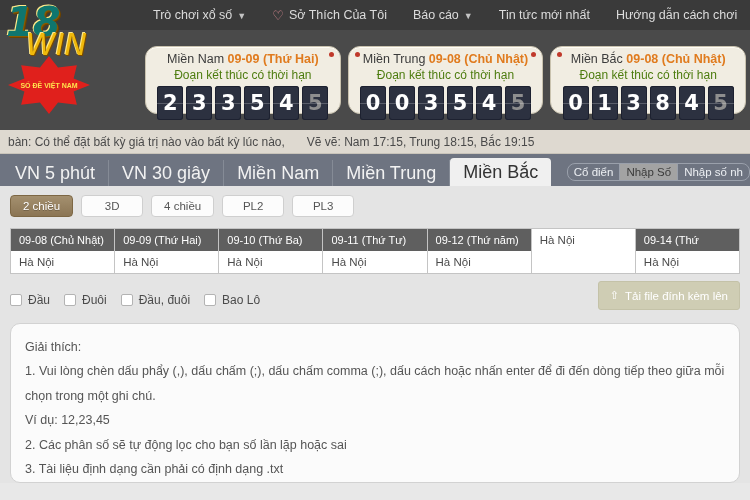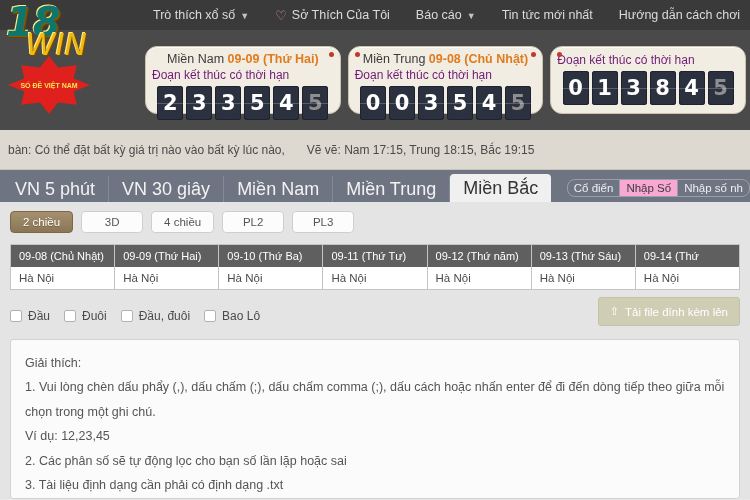--- a/index.html
+++ b/index.html
@@ -73,38 +73,38 @@
     position:absolute; width:5px; height:5px; border-radius:50%;
     background:#c0392b; top:5px;
   }
   .panel .dot.l { left:6px; }
   .panel .dot.r { right:6px; }
   .p-title {
     text-align:center; font-size:12.5px; color:#3b3b3b; line-height:1.2;
     white-space:nowrap;
   }
   .p-title .date { color:#e07b1e; font-weight:bold; }
-  .p-sub { font-size:12px; color:#701a75; margin-top:1px; white-space:nowrap; }
+  .p-sub { text-align:center; font-size:12px; color:#4d7c0f; margin-top:1px; white-space:nowrap; }
   .digits { display:flex; gap:3px; justify-content:center; margin-top:4px; }
   .digit {
     width:26px; height:34px; background:#2c3140;
     border-radius:3px; color:#fff; font-size:21px; font-weight:bold;
     display:flex; align-items:center; justify-content:center;
     font-family:"DejaVu Sans", sans-serif; position:relative; overflow:hidden;
     box-shadow: inset 0 0 0 1px #1d2130;
   }
   .digit::after {
     content:""; position:absolute; left:0; right:0; top:50%; height:1px;
     background:rgba(255,255,255,.22);
   }
   .digit.flip { color:#8e8e8e; }
 
   
   .infobar {
-    height:40px; background:#ded9d0; display:flex; align-items:center;
+    height:24px; background:#ded9d0; display:flex; align-items:center;
     font-size:12px; color:#4a4a4a; padding:0 8px; gap:22px;
     border-bottom:1px solid #c9c4ba;
   }
 
   
   .tabstrip {
     height:32px; background:#6e7481; display:flex; align-items:flex-end;
     position:relative; padding-left:2px;
   }
   .tab {
@@ -118,21 +118,21 @@
   }
   .seg-group {
     position:absolute; right:0; bottom:5px; display:flex;
     border:1px solid #9aa0ab; border-radius:8px; overflow:hidden;
   }
   .seg {
     padding:2px 6px; font-size:11.5px; color:#eceff3; cursor:pointer;
     background:transparent; white-space:nowrap; border-right:1px solid #9aa0ab;
   }
   .seg:last-child { border-right:none; }
-  .seg.on { background:#f9a8d4; color:#3a3a3a; }
+  .seg.on { background:#a3a3a3; color:#3a3a3a; }
 
   
   .content { background:#e4e4e4; padding:9px 10px 0; }
   .pillrow { display:flex; gap:8px; }
   .pill {
     min-width:62px; height:22px; padding:0 12px; border-radius:4px;
     display:flex; align-items:center; justify-content:center;
     font-size:11.5px; color:#555; background:#fcfcfc;
     border:1px solid #cfcfcf; cursor:pointer; white-space:nowrap;
   }
@@ -171,36 +171,36 @@
     position:absolute; right:0; top:-6px;
     background:#cfcdb4; color:#fff; font-size:11.5px;
     padding:7px 11px; border-radius:3px; display:flex; align-items:center; gap:6px;
     cursor:pointer; white-space:nowrap; border:1px solid #c4c2a8;
   }
   .upload-btn .up-ico { font-size:11px; }
 
   
   .explain {
     margin-top:10px; background:#fbfbfb; border:1px solid #d2d2d2;
-    border-radius:3px; padding:11px 14px 12px; color:#555; font-size:12.5px;
+    border-radius:10px; padding:11px 14px 12px; color:#555; font-size:12.5px;
     line-height:1.95; height:160px; overflow:hidden;
   }
   .explain .ln { white-space:nowrap; overflow:hidden; }
 </style>
 </head>
 <body>
 
 <div class="app">
 
   <div class="topnav">
     <div class="brand-slot"></div>
     <div class="nav-items">
 
       <div class="nav-item">
-        <span>Trò thích xổ số</span>
+        <span>Trò chơi xổ số</span>
         <span class="caret">▼</span>
       </div>
 
       <div class="nav-item">
         <span class="heart-ico">♡</span>
         <span>Sở Thích Của Tôi</span>
       </div>
 
       <div class="nav-item">
         <span>Báo cáo</span>
@@ -259,20 +259,24 @@
         <div class="digit">0</div>
         <div class="digit">3</div>
         <div class="digit">5</div>
         <div class="digit">4</div>
         <div class="digit flip">5</div>
       </div>
     </div>
 
     <div class="panel">
       <span class="dot l"></span>
+      <div class="p-title">
+        <span>Miền Bắc</span>
+        <span class="date">09-08 (Chủ Nhật)</span>
+      </div>
       <div class="p-sub">Đoạn kết thúc có thời hạn</div>
       <div class="digits">
         <div class="digit">0</div>
         <div class="digit">1</div>
         <div class="digit">3</div>
         <div class="digit">8</div>
         <div class="digit">4</div>
         <div class="digit flip">5</div>
       </div>
     </div>
@@ -322,21 +326,20 @@
       </div>
       <div class="dcol">
         <div class="dhead">09-11 (Thứ Tư)</div>
         <div class="dcell">Hà Nội</div>
       </div>
       <div class="dcol">
         <div class="dhead">09-12 (Thứ năm)</div>
         <div class="dcell">Hà Nội</div>
       </div>
       <div class="dcol">
-        <div class="dhead">09-13 (Thứ Sáu)</div>
         <div class="dcell">Hà Nội</div>
       </div>
       <div class="dcol">
         <div class="dhead">09-14 (Thứ</div>
         <div class="dcell">Hà Nội</div>
       </div>
     </div>
 
     <div class="checkrow">
       <div class="chk">

